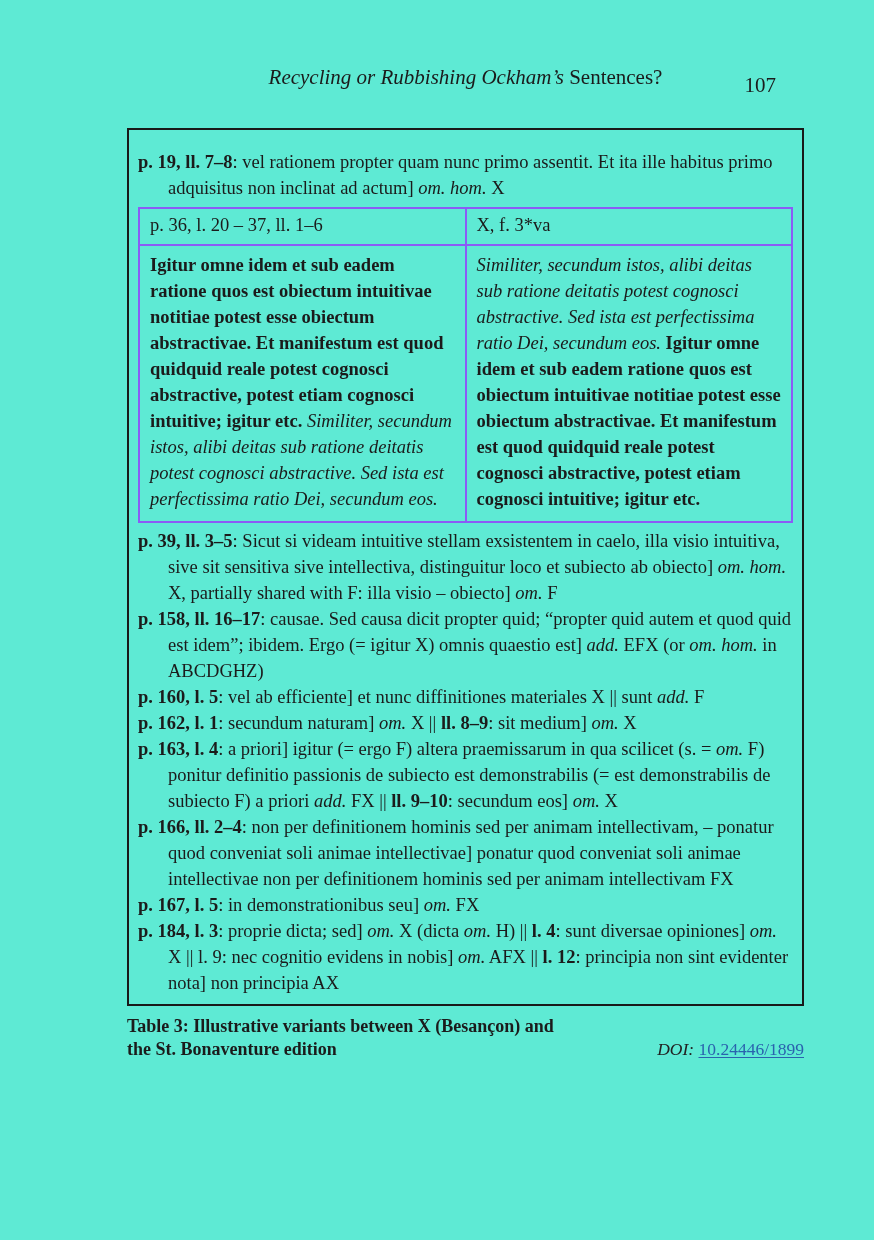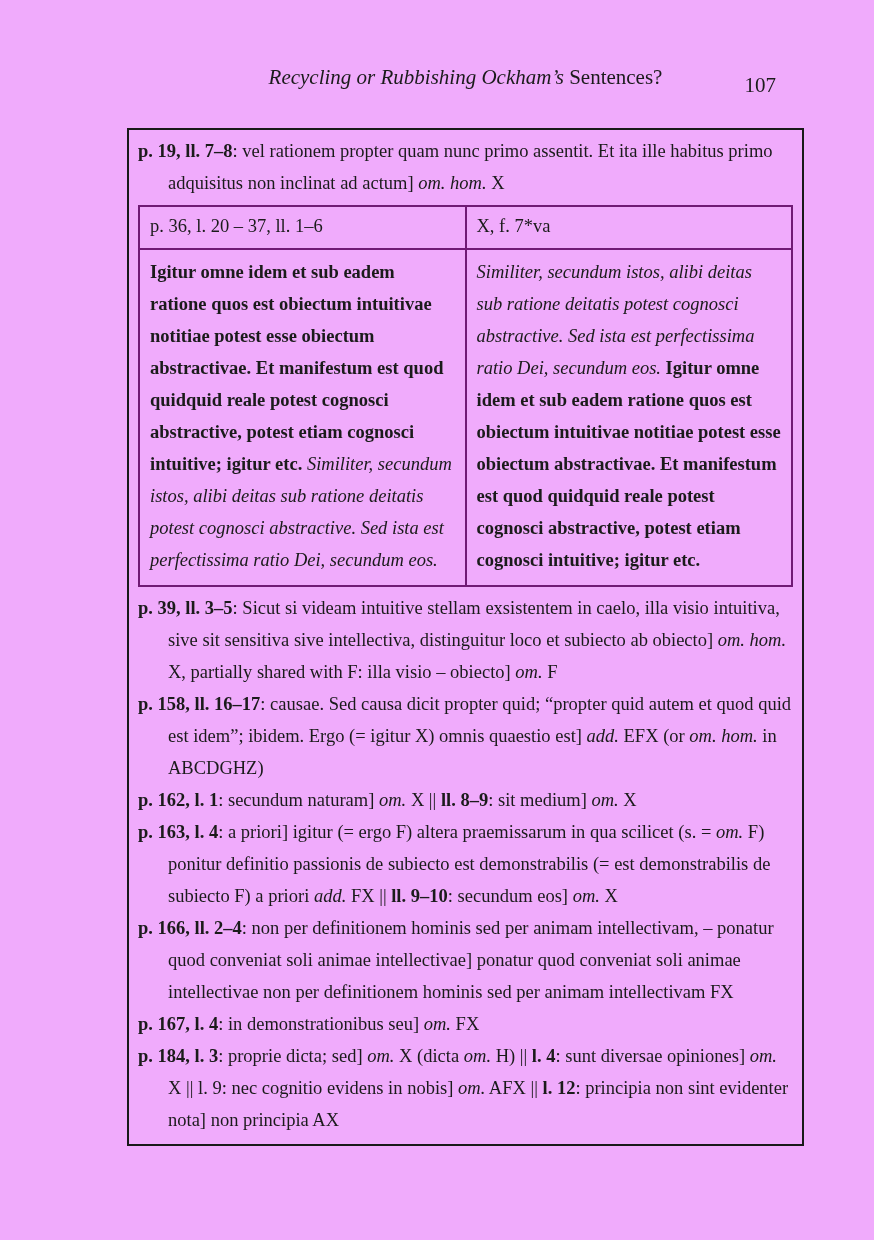--- a/index.html
+++ b/index.html
@@ -6,21 +6,21 @@
   html, body { background: #ffffff; }
   body {
     font-family: "Liberation Serif", "DejaVu Serif", serif;
     color: #1b1b1b;
     -webkit-font-smoothing: antialiased;
   }
   .page {
     position: relative;
     width: 874px;
     height: 1240px;
-    background: #f0abfc;
+    background: #5eead4;
     overflow: hidden;
     padding-top: 64px;
   }
   
   .running-head {
     position: relative;
     margin-left: 127px;
     width: 677px;
     height: 28px;
     font-size: 21px;
@@ -35,39 +35,39 @@
   .head-pagenum {
     position: absolute;
     right: 28px;
     top: 8px;
   }
   
   .outer-table {
     margin: 36px 0 0 127px;
     width: 677px;
     border: 2.5px solid #191919;
-    padding: 5px 9px 8px 9px;
+    padding: 19px 9px 8px 9px;
     font-size: 18.5px;
-    line-height: 32px;
+    line-height: 26px;
   }
   .entry {
     padding-left: 30px;
     text-indent: -30px;
   }
   .run-b { font-weight: bold; }
   .run-i { font-style: italic; }
   .run-r { }
   
   .inner-table {
     width: 100%;
     border-collapse: collapse;
     margin: 6px 0 5px 0;
   }
   .inner-table td {
-    border: 2px solid #701a75;
+    border: 2px solid #8b5cf6;
     vertical-align: top;
   }
   .inner-table .hdr-cell {
     padding: 3px 10px 6px 10px;
   }
   .inner-table .body-cell {
     width: 50%;
     padding: 6px 10px 9px 10px;
   }
   
@@ -109,35 +109,41 @@
   </div>
 
   <div class="outer-table">
 
     <div class="entry"><span class="run-b">p. 19, ll. 7–8</span><span class="run-r">: vel rationem propter quam nunc primo assentit. Et ita ille habitus primo adquisitus non inclinat ad actum] </span><span class="run-i">om. hom.</span><span class="run-r"> X</span></div>
 
     <table class="inner-table">
       <tbody>
           <tr>
         <td class="hdr-cell">p. 36, l. 20 – 37, ll. 1–6</td>
-        <td class="hdr-cell">X, f. 7*va</td>
+        <td class="hdr-cell">X, f. 3*va</td>
       </tr>
       <tr>
         <td class="body-cell"><span class="run-b">Igitur omne idem et sub eadem ratione quos est obiectum intuitivae notitiae potest esse obiectum abstractivae. Et manifestum est quod quidquid reale potest cognosci abstractive, potest etiam cognosci intuitive; igitur etc. </span><span class="run-i">Similiter, secundum istos, alibi deitas sub ratione deitatis potest cognosci abstractive. Sed ista est perfectissima ratio Dei, secundum eos.</span></td>
         <td class="body-cell"><span class="run-i">Similiter, secundum istos, alibi deitas sub ratione deitatis potest cognosci abstractive. Sed ista est perfectissima ratio Dei, secundum eos. </span><span class="run-b">Igitur omne idem et sub eadem ratione quos est obiectum intuitivae notitiae potest esse obiectum abstractivae. Et manifestum est quod quidquid reale potest cognosci abstractive, potest etiam cognosci intuitive; igitur etc.</span></td>
       </tr>
     </tbody>
       </table>
 
     <div>
         <div class="entry"><span class="run-b">p. 39, ll. 3–5</span><span class="run-r">: Sicut si videam intuitive stellam exsistentem in caelo, illa visio intuitiva, sive sit sensitiva sive intellectiva, distinguitur loco et subiecto ab obiecto] </span><span class="run-i">om. hom.</span><span class="run-r"> X, partially shared with F: illa visio – obiecto] </span><span class="run-i">om.</span><span class="run-r"> F</span></div>
         <div class="entry"><span class="run-b">p. 158, ll. 16–17</span><span class="run-r">: causae. Sed causa dicit propter quid; “propter quid autem et quod quid est idem”; ibidem. Ergo (= igitur X) omnis quaestio est] </span><span class="run-i">add.</span><span class="run-r"> EFX (or </span><span class="run-i">om. hom.</span><span class="run-r"> in ABCDGHZ)</span></div>
+        <div class="entry"><span class="run-b">p. 160, l. 5</span><span class="run-r">: vel ab efficiente] et nunc diffinitiones materiales X || sunt </span><span class="run-i">add.</span><span class="run-r"> F</span></div>
         <div class="entry"><span class="run-b">p. 162, l. 1</span><span class="run-r">: secundum naturam] </span><span class="run-i">om.</span><span class="run-r"> X || </span><span class="run-b">ll. 8–9</span><span class="run-r">: sit medium] </span><span class="run-i">om.</span><span class="run-r"> X</span></div>
         <div class="entry"><span class="run-b">p. 163, l. 4</span><span class="run-r">: a priori] igitur (= ergo F) altera praemissarum in qua scilicet (s. = </span><span class="run-i">om.</span><span class="run-r"> F) ponitur definitio passionis de subiecto est demonstrabilis (= est demonstrabilis de subiecto F) a priori </span><span class="run-i">add.</span><span class="run-r"> FX || </span><span class="run-b">ll. 9–10</span><span class="run-r">: secundum eos] </span><span class="run-i">om.</span><span class="run-r"> X</span></div>
         <div class="entry"><span class="run-b">p. 166, ll. 2–4</span><span class="run-r">: non per definitionem hominis sed per animam intellectivam, – ponatur quod conveniat soli animae intellectivae] ponatur quod conveniat soli animae intellectivae non per definitionem hominis sed per animam intellectivam FX</span></div>
-        <div class="entry"><span class="run-b">p. 167, l. 4</span><span class="run-r">: in demonstrationibus seu] </span><span class="run-i">om.</span><span class="run-r"> FX</span></div>
+        <div class="entry"><span class="run-b">p. 167, l. 5</span><span class="run-r">: in demonstrationibus seu] </span><span class="run-i">om.</span><span class="run-r"> FX</span></div>
         <div class="entry"><span class="run-b">p. 184, l. 3</span><span class="run-r">: proprie dicta; sed] </span><span class="run-i">om.</span><span class="run-r"> X (dicta </span><span class="run-i">om.</span><span class="run-r"> H) || </span><span class="run-b">l. 4</span><span class="run-r">: sunt diversae opiniones] </span><span class="run-i">om.</span><span class="run-r"> X || l. 9: nec cognitio evidens in nobis] </span><span class="run-i">om.</span><span class="run-r"> AFX || </span><span class="run-b">l. 12</span><span class="run-r">: principia non sint evidenter nota] non principia AX</span></div>
       </div>
 
   </div>
 
+  <div class="caption-row">
+    <div class="table-caption">Table 3: Illustrative variants between X (Besançon) and
+the St. Bonaventure edition</div>
+    <div class="doi-line"><span class="doi-label">DOI:</span> <a class="doi-link">10.24446/1899</a></div>
+  </div>
 
 </div>
 
 </body></html>

